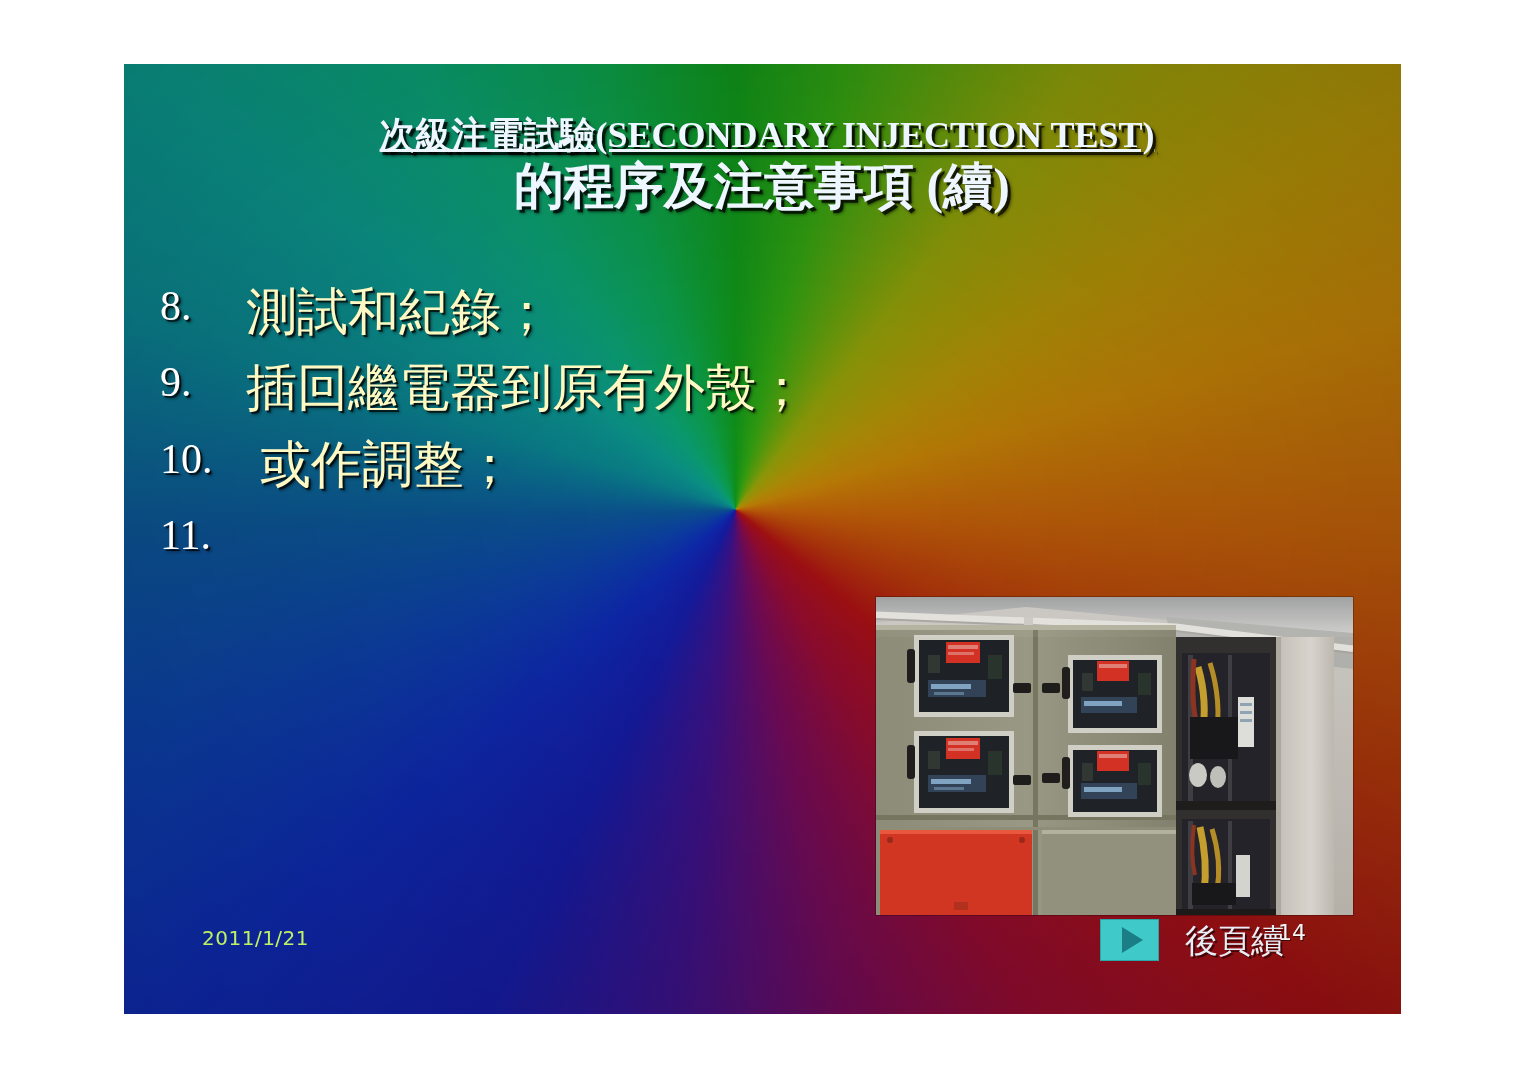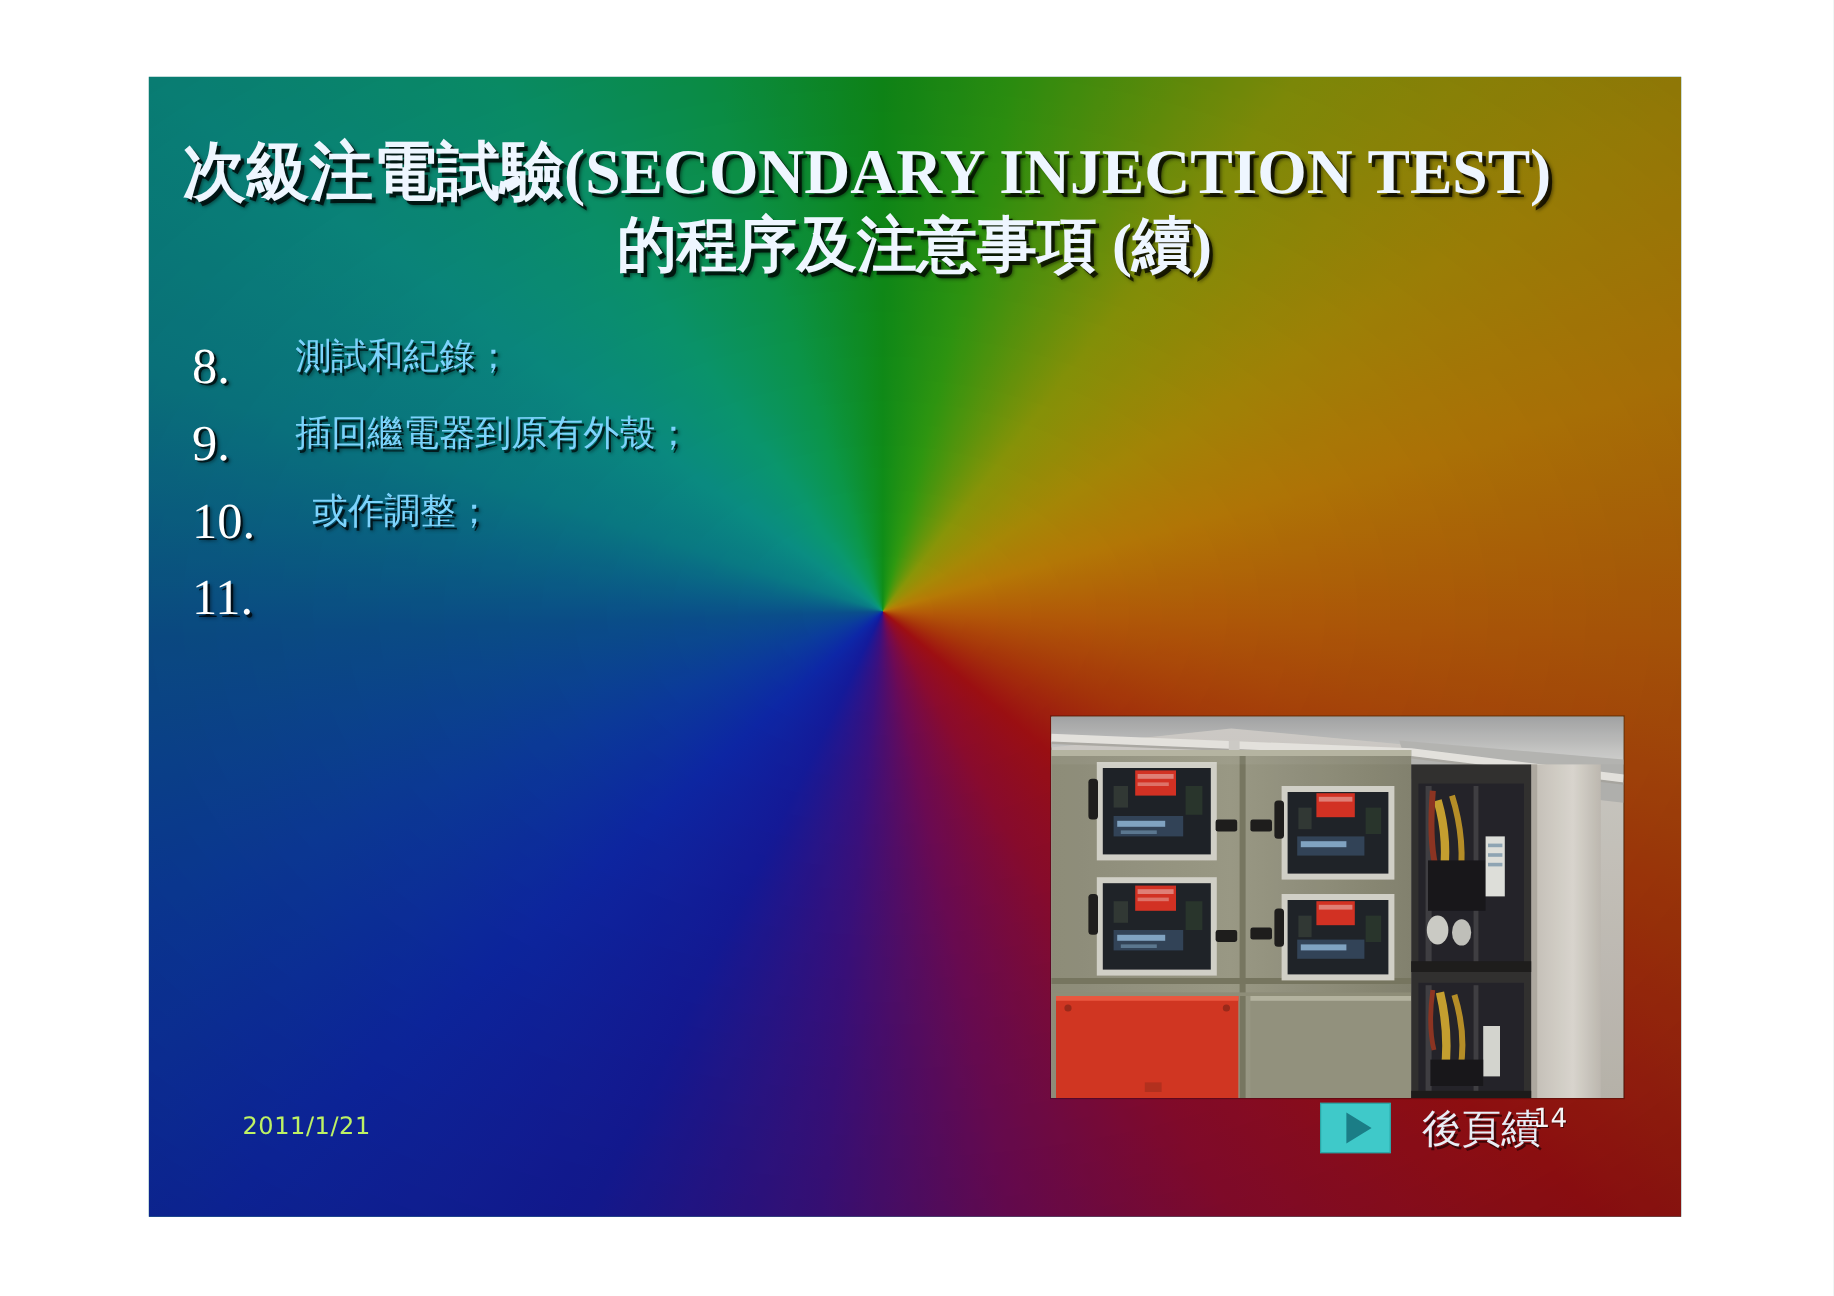--- a/index.html
+++ b/index.html
@@ -72,23 +72,24 @@
   .title-line {
     color: #eef6ff;
     font-weight: bold;
     text-shadow:
        3px 3px 0 rgba(0,0,0,0.72),
        4px 4px 3px rgba(0,0,0,0.45);
     letter-spacing: 0px;
     white-space: nowrap;
   }
   #title-line-1 {
-    font-size: 53px;
-    text-align: left;
+    font-size: 36px;
+    text-align: center;
     padding-left: 10px;
+    text-decoration: underline;
   }
   #title-line-2 {
     font-size: 50px;
     margin-top: 6px;
   }
 
   
   #body-list {
     position: absolute;
     left: 36px;
@@ -110,22 +111,22 @@
     font-size: 42px;
     text-shadow:
        2px 2px 0 rgba(0,0,0,0.70),
        3px 3px 3px rgba(0,0,0,0.45);
     white-space: nowrap;
   }
   .item-body {
     flex: 1 1 auto;
   }
   .item-text {
-    color: #7dd3fc;
-    font-size: 30px;
+    color: #fef9c3;
+    font-size: 51px;
     text-shadow:
        2px 2px 0 rgba(0,0,0,0.70),
        3px 3px 3px rgba(0,0,0,0.45);
     white-space: nowrap;
   }
   .item-text.cont {
     padding-left: 14px;
   }
 
   

